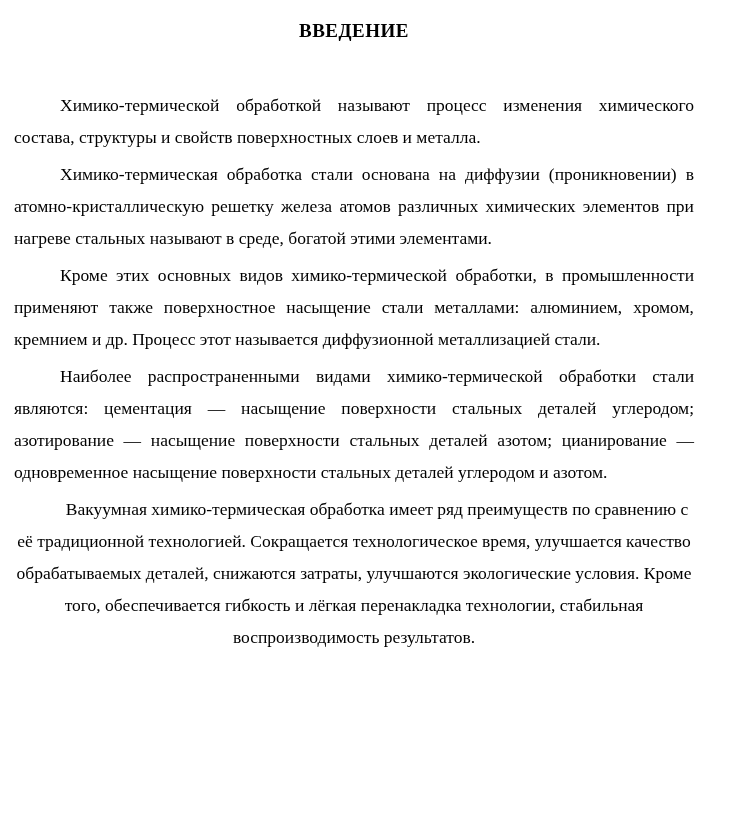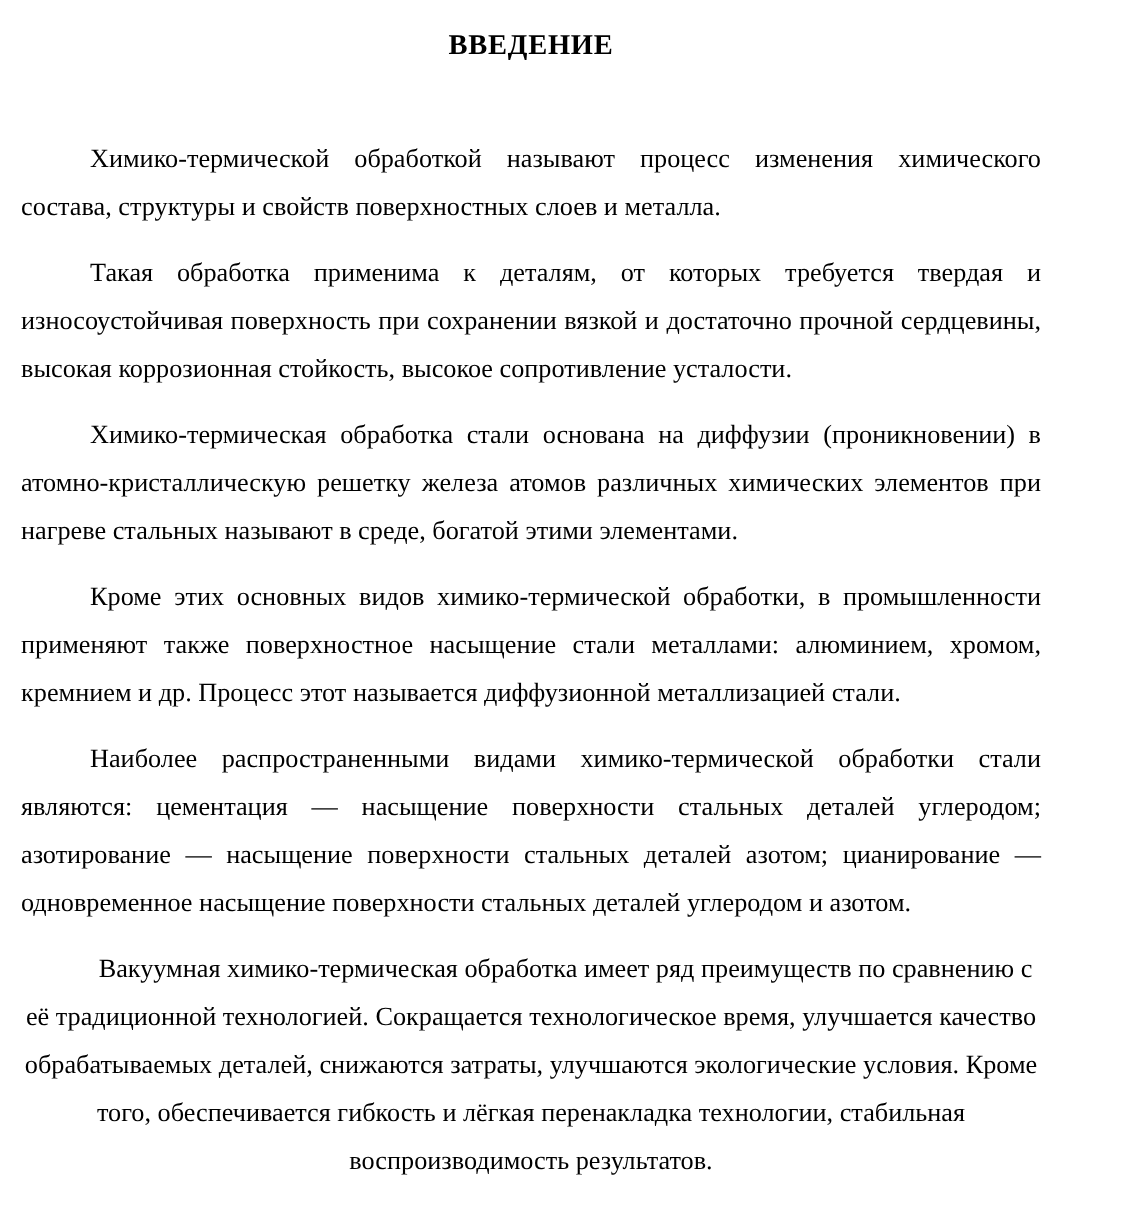--- a/index.html
+++ b/index.html
@@ -31,37 +31,36 @@
     line-height: 1.2;
   }
   .body-text {
     margin-top: 46px;
   }
   .para {
     text-align: justify;
     text-justify: inter-word;
     font-size: 17.5px;
     line-height: 32px;
-    margin: 12px 0 0 0;
+    margin: 5px 0 0 0;
     text-indent: 46px;
     hyphens: none;
   }
   .para:last-child {
     text-align: center;
   }
 </style>
 </head>
 <body>
 
 <div class="page">
 
   <h1 class="doc-title">ВВЕДЕНИЕ</h1>
 
   <div class="body-text">
     <p class="para">Химико-термической обработкой называют процесс изменения химического состава, структуры и свойств поверхностных слоев и металла.</p>
-    <p class="para">Такая обработка применима к деталям, от которых требуется твердая и износоустойчивая поверхность при сохранении вязкой и достаточно прочной сердцевины, высокая коррозионная стойкость, высокое сопротивление усталости.</p>
     <p class="para">Химико-термическая обработка стали основана на диффузии (проникновении) в атомно-кристаллическую решетку железа атомов различных химических элементов при нагреве стальных называют в среде, богатой этими элементами.</p>
     <p class="para">Кроме этих основных видов химико-термической обработки, в промышленности применяют также поверхностное насыщение стали металлами: алюминием, хромом, кремнием и др. Процесс этот называется диффузионной металлизацией стали.</p>
     <p class="para">Наиболее распространенными видами химико-термической обработки стали являются: цементация — насыщение поверхности стальных деталей углеродом; азотирование — насыщение поверхности стальных деталей азотом; цианирование — одновременное насыщение поверхности стальных деталей углеродом и азотом.</p>
     <p class="para">Вакуумная химико-термическая обработка имеет ряд преимуществ по сравнению с её традиционной технологией. Сокращается технологическое время, улучшается качество обрабатываемых деталей, снижаются затраты, улучшаются экологические условия. Кроме того, обеспечивается гибкость и лёгкая перенакладка технологии, стабильная воспроизводимость результатов.</p>
   </div>
 
 </div>
 
 </body></html>

